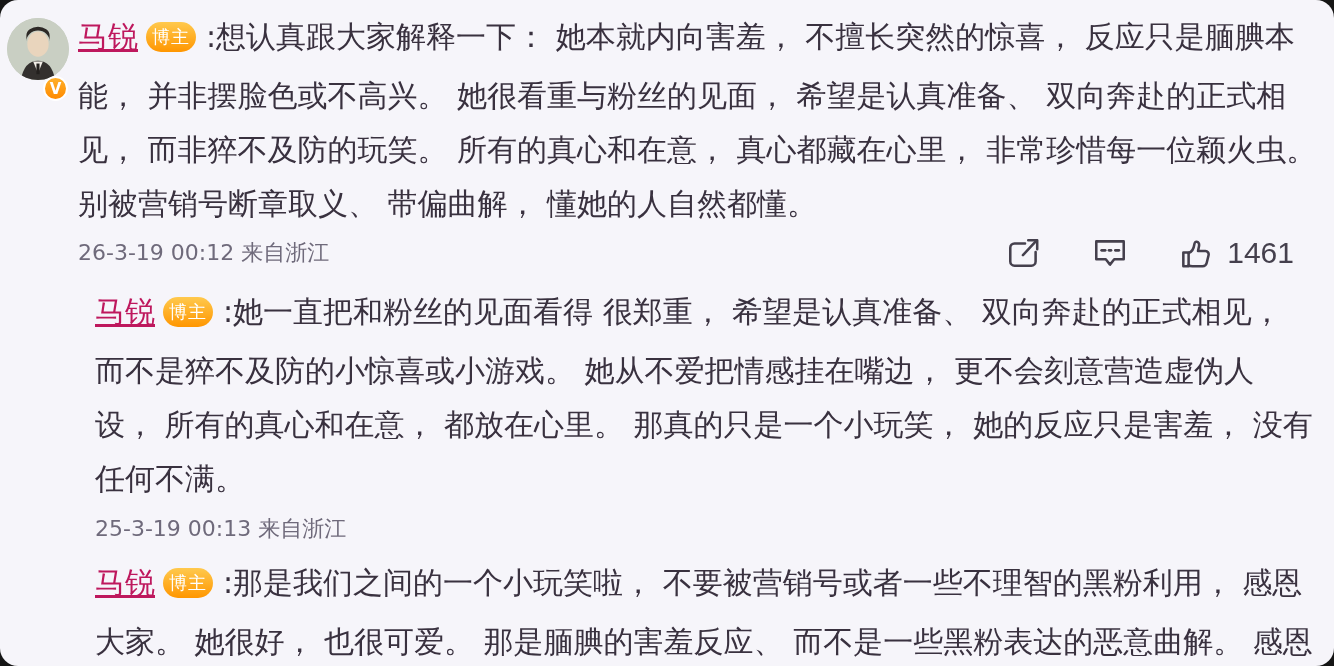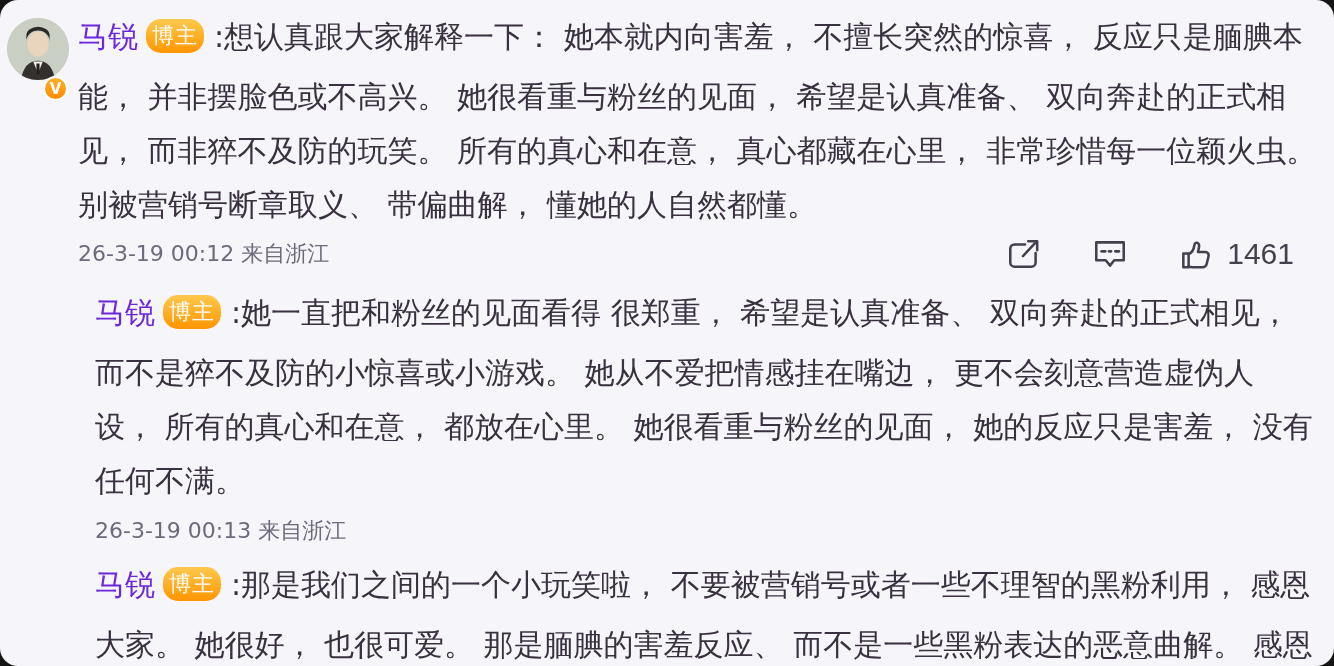--- a/index.html
+++ b/index.html
@@ -26,25 +26,25 @@
     color:#fff;font-size:15px;font-weight:bold;
     display:flex;align-items:center;justify-content:center;
     box-sizing:border-box;
   }
   .main{position:absolute;left:78px;top:10px;width:1242px;}
   .post-text,.reply-text{
     margin:0;font-size:30px;line-height:54px;
     white-space:pre-wrap;word-break:break-all;
     color:#39313f;
   }
-  .author{color:#6d28d9;}
+  .author{color:#be185d;text-decoration:underline;}
   .badge{
     display:inline-block;
     background:linear-gradient(180deg,#ffc94d,#ff9600);
-    color:#fff;font-size:22px;line-height:1;
+    color:#fff;font-size:18px;line-height:1;
     padding:6px 6px;border-radius:15px;
     margin:0 10px 17px 8px;vertical-align:4px;
     letter-spacing:1px;
   }
   .meta-row{
     display:flex;justify-content:space-between;align-items:center;
     margin-top:2px;height:40px;padding-right:26px;
   }
   .timestamp{font-size:22px;color:#6f6a7b;}
   .actions{display:flex;align-items:center;gap:48px;justify-content:flex-end;}
@@ -111,22 +111,22 @@
             </g>
           </svg>
           <span class="like-count">1461</span>
         </button>
       </div>
     </div>
 
     <div class="replies">
 
       <div class="reply">
-        <p class="reply-text"><span class="author">马锐</span><span class="badge">博主</span><span>:她一直把和粉丝的见面看得 很郑重， 希望是认真准备、 双向奔赴的正式相见， 而不是猝不及防的小惊喜或小游戏。 她从不爱把情感挂在嘴边， 更不会刻意营造虚伪人设， 所有的真心和在意， 都放在心里。 她很看重与粉丝的见面， 她的反应只是害羞， 没有任何不满。</span></p>
-        <span class="timestamp">26-3-19 00:13 来自浙江</span>
+        <p class="reply-text"><span class="author">马锐</span><span class="badge">博主</span><span>:她一直把和粉丝的见面看得 很郑重， 希望是认真准备、 双向奔赴的正式相见， 而不是猝不及防的小惊喜或小游戏。 她从不爱把情感挂在嘴边， 更不会刻意营造虚伪人设， 所有的真心和在意， 都放在心里。 那真的只是一个小玩笑， 她的反应只是害羞， 没有任何不满。</span></p>
+        <span class="timestamp">25-3-19 00:13 来自浙江</span>
       </div>
 
       <div class="reply">
         <p class="reply-text"><span class="author">马锐</span><span class="badge">博主</span><span>:那是我们之间的一个小玩笑啦， 不要被营销号或者一些不理智的黑粉利用， 感恩大家。 她很好， 也很可爱。 那是腼腆的害羞反应、 而不是一些黑粉表达的恶意曲解。 感恩每一份善意</span></p>
 
       </div>
 
     </div>
   </div>
 </div>

